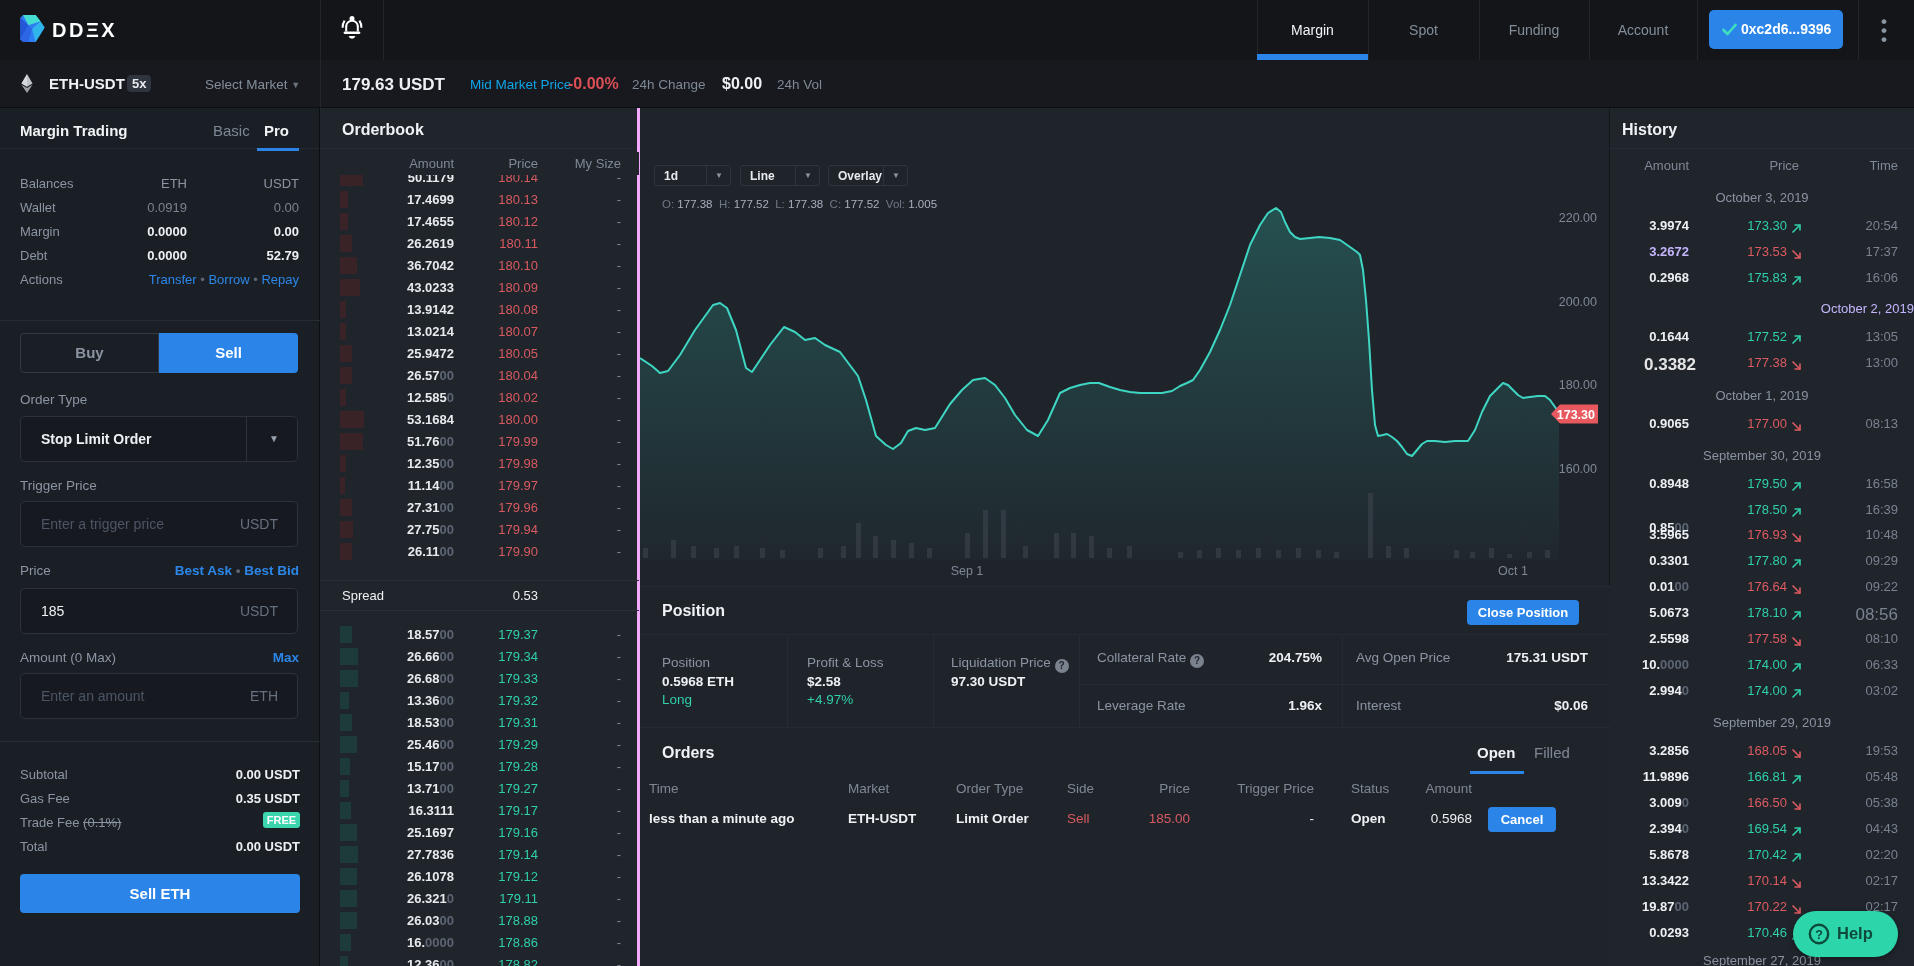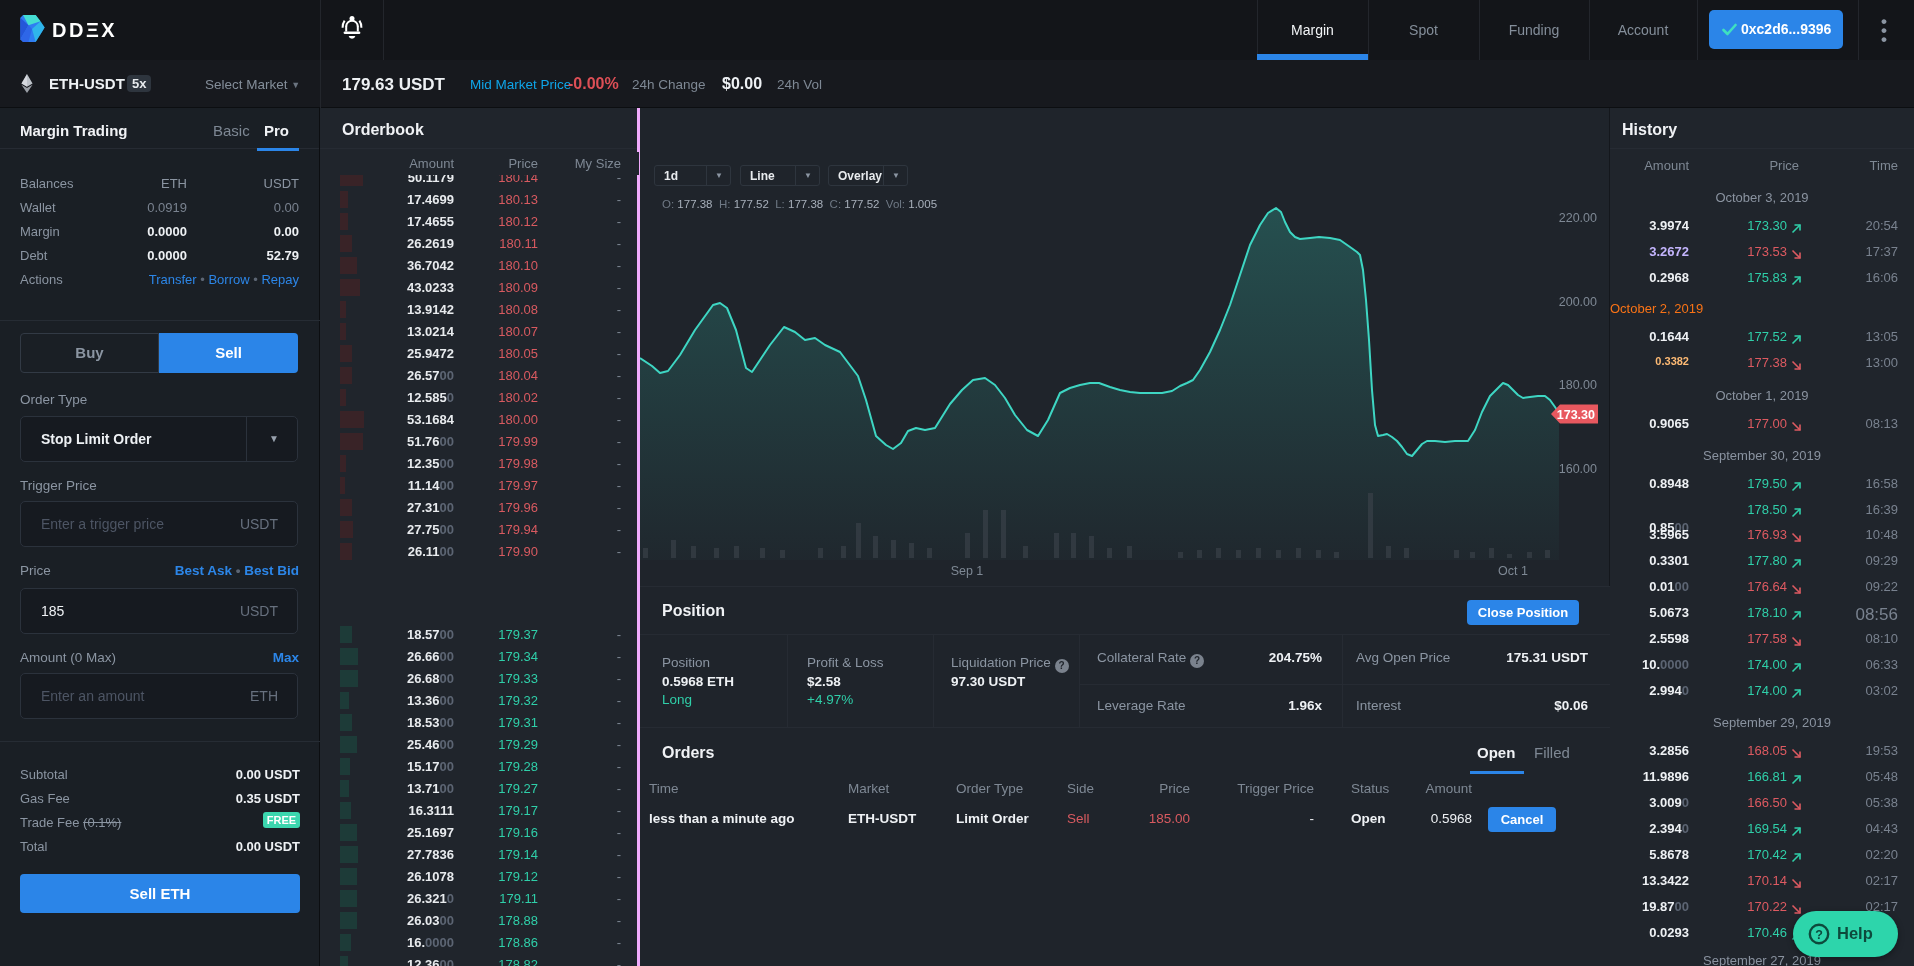--- a/index.html
+++ b/index.html
@@ -275,20 +275,24 @@
         <i class="bar a" style="width:13px"></i>
         <span class="col-amt">27.75<span class="dim" style="font-weight:bold">00</span></span>
         <span class="col-pr red">179.94</span>
         <span class="col-ms">-</span>
       </div>
 <div class="obr" style="top:433px">
         <i class="bar a" style="width:12px"></i>
         <span class="col-amt">26.11<span class="dim" style="font-weight:bold">00</span></span>
         <span class="col-pr red">179.90</span>
         <span class="col-ms">-</span>
+      </div>
+<div id="spread">
+        <span class="abs w" style="left:22px;top:7px">Spread</span>
+        <span class="abs w" style="left:139px;width:79px;text-align:right;top:7px">0.53</span>
       </div>
 <div class="obr" style="top:516px">
         <i class="bar bd" style="width:12px"></i>
         <span class="col-amt">18.57<span class="dim" style="font-weight:bold">00</span></span>
         <span class="col-pr teal">179.37</span>
         <span class="col-ms">-</span>
       </div>
 <div class="obr" style="top:538px">
         <i class="bar bd" style="width:18px"></i>
         <span class="col-amt">26.66<span class="dim" style="font-weight:bold">00</span></span>
@@ -534,31 +538,31 @@
 <div class="abs rt" style="left:232px;top:136px;width:56px;font-size:13px;color:#79828f;">17:37</div>
 <div class="abs rt" style="left:0px;top:162px;width:79px;font-size:13px;color:#eef1f4;font-weight:bold;">0.2968</div>
 <div class="abs rt" style="left:100px;top:162px;width:77px;font-size:13px;color:#2fcfa9;">175.83</div>
 <div class="abs" style="left:180px;top:163px;"><svg width="13" height="13" viewBox="0 0 13 13" style="vertical-align:-2px">
           <g stroke="#2fcfa9" stroke-width="1.6" fill="none">
             <path d="M2.5 10.5 L10 3"></path>
             <path d="M4.5 3 L10 3 L10 8.5"></path>
           </g>
         </svg></div>
 <div class="abs rt" style="left:232px;top:162px;width:56px;font-size:13px;color:#79828f;">16:06</div>
-<div class="abs" style="left:0;top:193px;width:304px;text-align:left;font-size:13px;color:#f97316;">October 2, 2019</div>
+<div class="abs" style="left:0;top:193px;width:304px;text-align:right;font-size:13px;color:#c4b5fd;">October 2, 2019</div>
 <div class="abs rt" style="left:0px;top:221px;width:79px;font-size:13px;color:#eef1f4;font-weight:bold;">0.1644</div>
 <div class="abs rt" style="left:100px;top:221px;width:77px;font-size:13px;color:#2fcfa9;">177.52</div>
 <div class="abs" style="left:180px;top:222px;"><svg width="13" height="13" viewBox="0 0 13 13" style="vertical-align:-2px">
           <g stroke="#2fcfa9" stroke-width="1.6" fill="none">
             <path d="M2.5 10.5 L10 3"></path>
             <path d="M4.5 3 L10 3 L10 8.5"></path>
           </g>
         </svg></div>
 <div class="abs rt" style="left:232px;top:221px;width:56px;font-size:13px;color:#79828f;">13:05</div>
-<div class="abs rt" style="left:0px;top:247px;width:79px;font-size:11px;color:#fdba74;font-weight:bold;">0.3382</div>
+<div class="abs rt" style="left:7px;top:247px;width:79px;font-size:17px;color:#e5e5e5;font-weight:bold;">0.3382</div>
 <div class="abs rt" style="left:100px;top:247px;width:77px;font-size:13px;color:#dd5a61;">177.38</div>
 <div class="abs" style="left:180px;top:248px;"><svg width="13" height="13" viewBox="0 0 13 13" style="vertical-align:-2px">
           <g stroke="#dd5a61" stroke-width="1.6" fill="none">
             <path d="M2.5 2.5 L10 10"></path>
             <path d="M4.5 10 L10 10 L10 4.5"></path>
           </g>
         </svg></div>
 <div class="abs rt" style="left:232px;top:247px;width:56px;font-size:13px;color:#79828f;">13:00</div>
 <div class="abs" style="left:0;top:280px;width:304px;text-align:center;font-size:13px;color:#8a93a0;">October 1, 2019</div>
 <div class="abs rt" style="left:0px;top:308px;width:79px;font-size:13px;color:#eef1f4;font-weight:bold;">0.9065</div>

